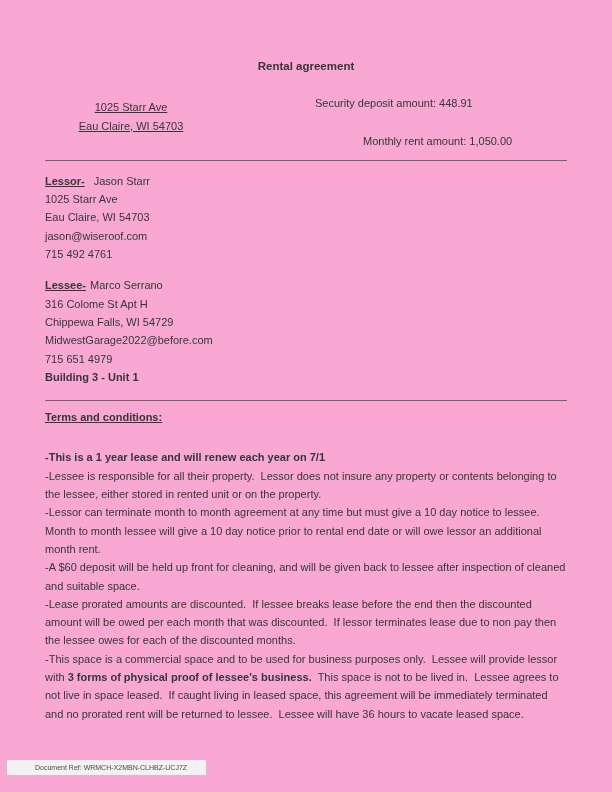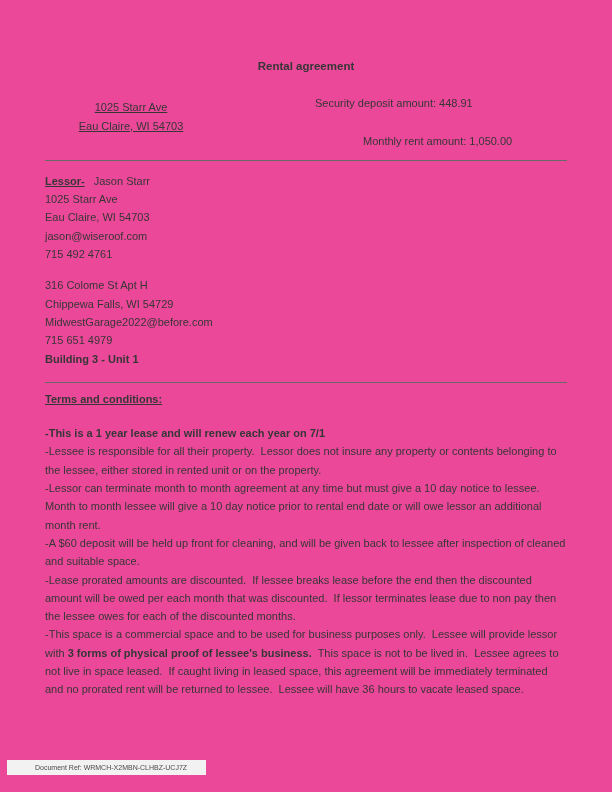--- a/index.html
+++ b/index.html
@@ -5,21 +5,21 @@
   * { margin: 0; padding: 0; box-sizing: border-box; }
   html, body { background: #e8e8e8; }
   body {
     font-family: "Liberation Sans", "DejaVu Sans", sans-serif;
   }
   .page {
     position: relative;
     width: 612px;
     height: 792px;
     margin: 0 auto;
-    background: #ec4899;
+    background: #f9a8d4;
     color: #363636;
     font-size: 11px;
     line-height: 18.3px;
     overflow: hidden;
   }
   .content {
     padding: 57px 45px 0 45px;
   }
   .doc-title {
     text-align: center;
@@ -57,21 +57,21 @@
     text-align: right;
   }
   .name-gap-wide  { margin-left: 9px; }
   .name-gap-narrow{ margin-left: 4px; }
   .bold { font-weight: 700; }
   .terms-heading {
     margin-top: 7px;
     font-weight: 700;
     text-decoration: underline;
   }
-  .terms { margin-top: 16px; }
+  .terms { margin-top: 22px; }
   .terms p {
     margin: 0;
     white-space: pre-wrap;
   }
   .footer-strip {
     position: absolute;
     left: 7px;
     top: 760px;
     width: 199px;
     height: 15px;
@@ -112,20 +112,23 @@
       <div>
         <span class="party-label">Lessor-</span><span class="name-gap-wide">Jason Starr</span>
       </div>
       <div>1025 Starr Ave</div>
       <div>Eau Claire, WI 54703</div>
       <div>jason@wiseroof.com</div>
       <div>715 492 4761</div>
     </div>
 
     <div class="party lessee">
+      <div>
+        <span class="party-label">Lessee-</span><span class="name-gap-narrow">Marco Serrano</span>
+      </div>
       <div>316 Colome St Apt H</div>
       <div>Chippewa Falls, WI 54729</div>
       <div>MidwestGarage2022@before.com</div>
       <div>715 651 4979</div>
       <div class="bold">Building 3 - Unit 1</div>
     </div>
 
     <hr class="rule second">
 
     <div class="terms-heading">Terms and conditions:</div>

